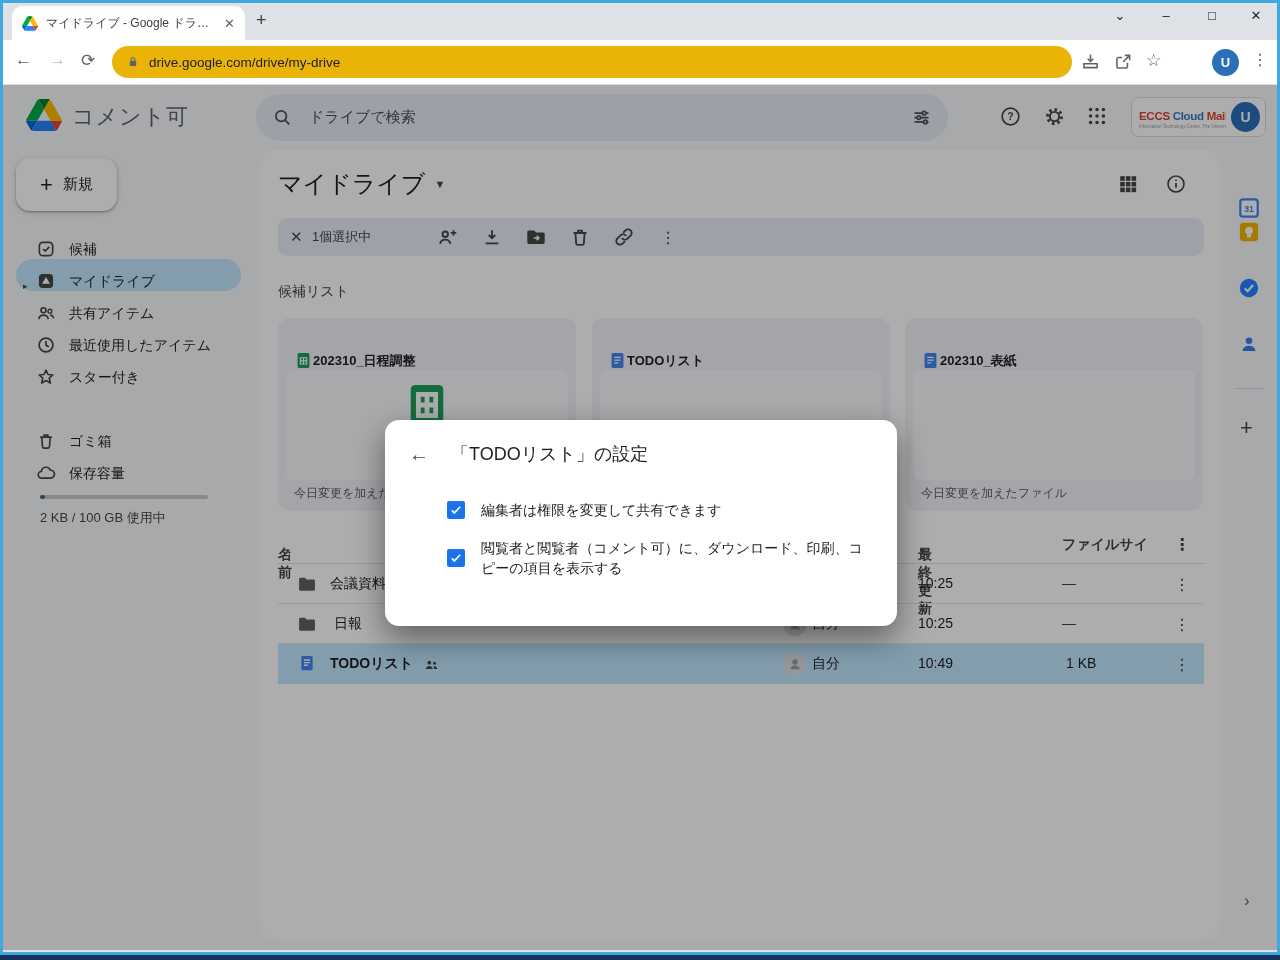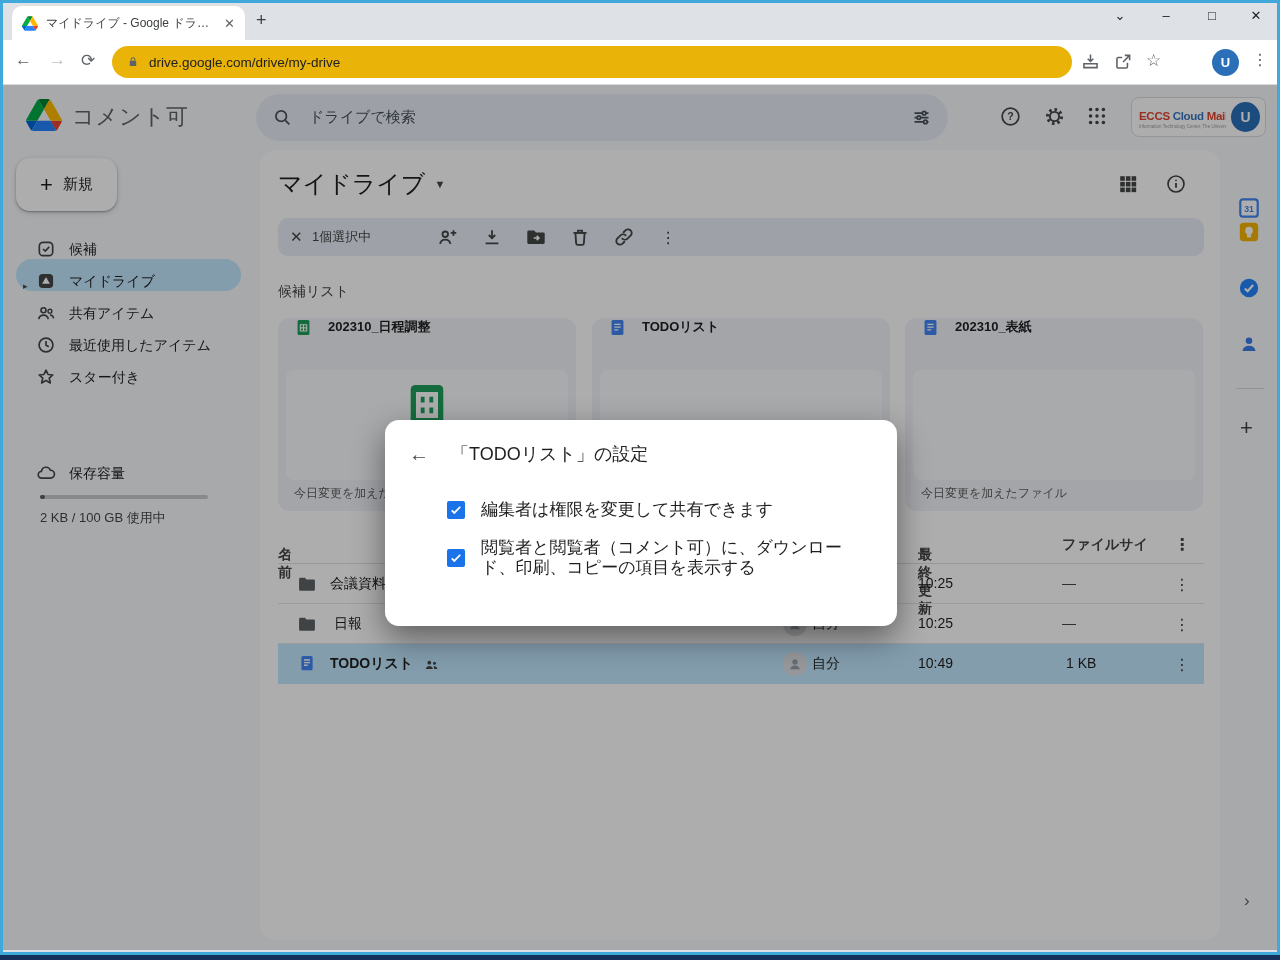--- a/index.html
+++ b/index.html
@@ -63,21 +63,21 @@
   .view-ic { position:absolute; top:23px; }
 
   .selbar { position:absolute; left:18px; top:68px; width:926px; height:38px; background:#e9eef8; border-radius:10px; display:flex; align-items:center; padding-left:12px; }
   .selbar .close-x { font-size:15px; color:#444746; width:22px; }
   .sel-count { font-size:13px; color:#444746; margin-right:30px; }
   .selbar-ic { width:22px; margin-left:22px; display:flex; justify-content:center; }
   .sugg-label { position:absolute; left:18px; top:133px; font-size:14px; color:#444746; }
 
   
   .card { position:absolute; top:168px; width:298px; height:193px; background:#f0f4f9; border-radius:12px; }
-  .card-head { height:52px; display:flex; align-items:flex-start; padding:0 16px; gap:15px; }
+  .card-head { height:52px; display:flex; align-items:flex-end; padding:0 16px; gap:0; }
   .card-name { font-size:13px; font-weight:bold; color:#1f1f1f; }
   .card-prev { position:absolute; left:8px; right:8px; top:52px; bottom:31px; background:#fafbfe; border-radius:8px; display:flex; justify-content:center; }
   .card-foot { position:absolute; left:16px; bottom:9px; font-size:12px; color:#5e5e5e; white-space:nowrap; }
 
   
   .thead { position:absolute; left:18px; top:376px; width:926px; height:38px; border-bottom:1px solid #dde0e3; font-size:14px; color:#444746; font-weight:bold; }
   .thead span { position:absolute; top:10px; }
   .trow { position:absolute; left:18px; width:926px; height:40px; font-size:14px; color:#1f1f1f; }
   .trow .cell { position:absolute; top:11px; white-space:nowrap; }
   .trow.bordered { border-bottom:1px solid #e4e7ea; }
@@ -93,21 +93,21 @@
   .chev { position:absolute; left:1244px; top:806px; font-size:17px; color:#5f6368; }
 
   
   .overlay { position:absolute; inset:0; background:rgba(0,0,0,.32); z-index:40; }
   .dialog { position:absolute; left:385px; top:335px; width:512px; height:206px; background:#fff; border-radius:14px; z-index:50; box-shadow:0 12px 32px rgba(0,0,0,.45); }
   .dlg-head { position:absolute; left:24px; top:22px; display:flex; align-items:center; gap:22px; }
   .dlg-back { font-size:20px; color:#444746; }
   .dlg-title { font-size:18px; color:#1f1f1f; }
   .dlg-row { position:absolute; left:62px; display:flex; align-items:center; gap:16px; }
   .cbox { width:18px; height:18px; background:#1a73e8; border-radius:2px; flex:none; display:flex; align-items:center; justify-content:center; }
-  .dlg-label { font-size:17px; color:#1f1f1f; line-height:20px; max-width:388px; }
+  .dlg-label { font-size:14px; color:#1f1f1f; line-height:20px; max-width:388px; }
 </style>
 </head>
 <body>
 
 <div class="window">
 
   <div class="tabstrip">
     <div class="tab">
       <span>
         <svg viewBox="0 0 87.3 78" width="16" height="15">
@@ -285,20 +285,30 @@
       <span class="nav-arrow"></span>
       <span class="nav-ic">
         <svg viewBox="0 0 24 24" width="20" height="20" fill="none" stroke="#444746" stroke-width="2" stroke-linejoin="round">
           <polygon points="12,3.8 14.5,9 20.2,9.6 15.9,13.4 17.2,19.2 12,16.2 6.8,19.2 8.1,13.4 3.8,9.6 9.5,9"></polygon>
         </svg>
       </span>
       <span class="nav-label">スター付き</span>
     </div>
 
 
+    <div class="nav-row" style="top:334px;">
+      <span class="nav-arrow"></span>
+      <span class="nav-ic">
+        <svg viewBox="0 0 24 24" width="20" height="20" fill="none" stroke="#444746" stroke-width="2">
+          <path d="M7 7.5h10l-.8 11.4a1.8 1.8 0 0 1-1.8 1.6H9.6a1.8 1.8 0 0 1-1.8-1.6z"></path>
+            <path d="M4.8 7.5h14.4M9.8 7.3V5h4.4v2.3"></path>
+        </svg>
+      </span>
+      <span class="nav-label">ゴミ箱</span>
+    </div>
 
     <div class="nav-row" style="top:366px;">
       <span class="nav-arrow"></span>
       <span class="nav-ic">
         <svg viewBox="0 0 24 24" width="20" height="20" fill="none" stroke="#444746" stroke-width="2">
           <path d="M7 18.2a4.1 4.1 0 0 1-.5-8.2A5.6 5.6 0 0 1 17.3 8.7a4.3 4.3 0 0 1 .2 9.5z"></path>
         </svg>
       </span>
       <span class="nav-label">保存容量</span>
     </div>

